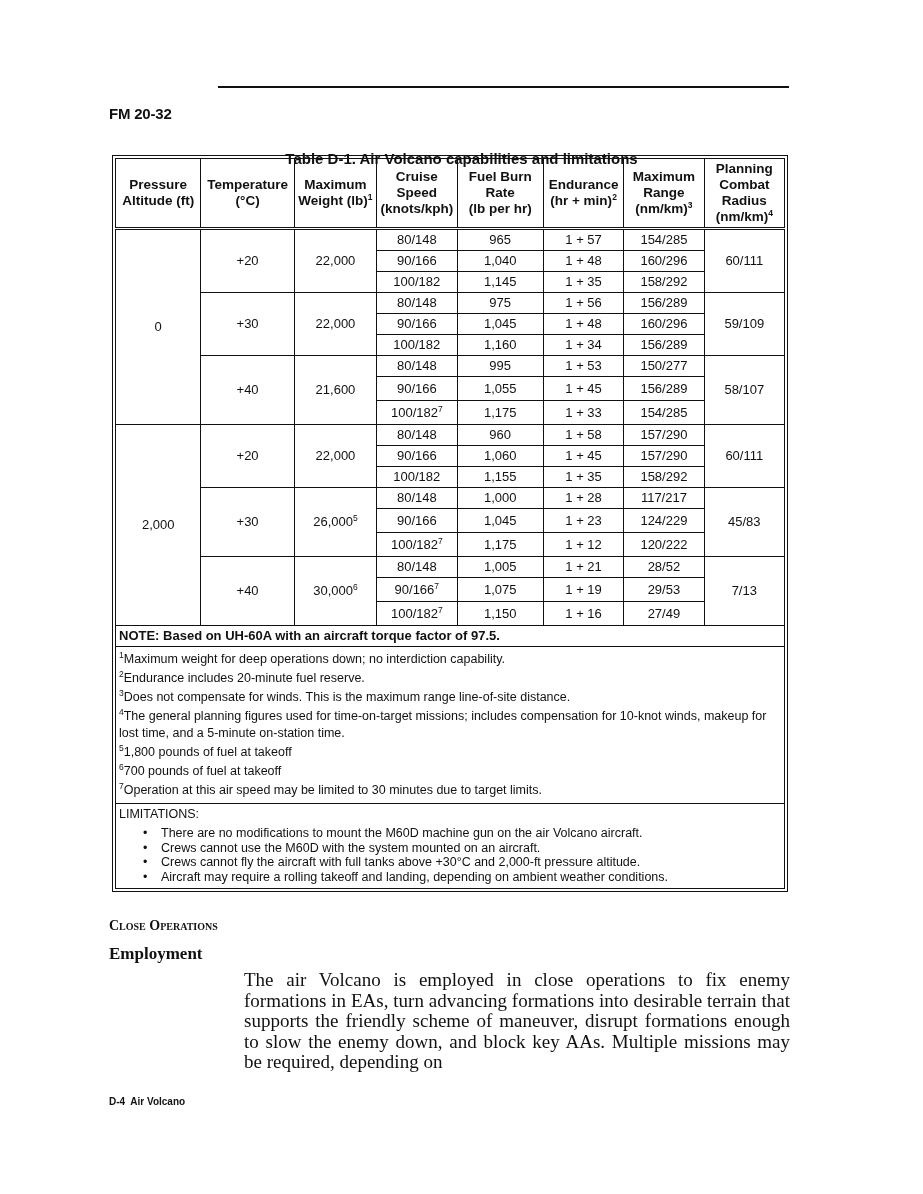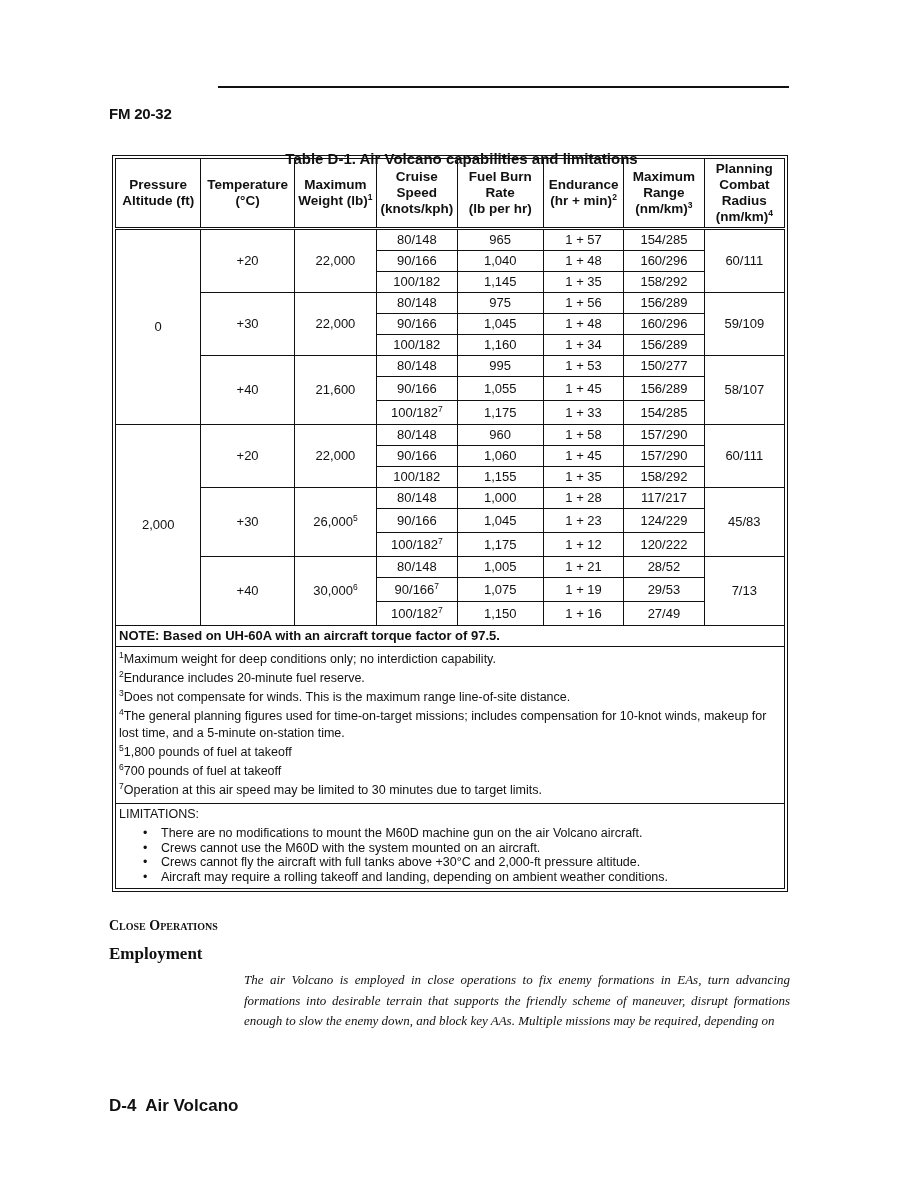--- a/index.html
+++ b/index.html
@@ -23,23 +23,23 @@
   td.note-bold { text-align: left !important; font-weight: bold; font-size: 13px; padding-left: 3px !important; height: 20px; }
   td.footnotes { text-align: left !important; padding: 2px 3px 3px 3px !important; font-size: 12.5px; line-height: 20px !important; }
   td.footnotes .fn { display: block; line-height: 17px; margin: 2px 0 1px 0; }
   td.limits { text-align: left !important; padding: 2px 3px 4px 3px !important; font-size: 12.5px; line-height: 16px !important; margin-left: 44px; }
   td.limits ul { margin: 4px 0 0 0; padding-left: 24px; list-style: none; }
   td.limits li { line-height: 14.5px; position: relative; padding-left: 18px; }
   td.limits li .bullet { position: absolute; left: 0; top: 0; }
 
   #section-heading { position: absolute; left: 109px; top: 918px; font-size: 14px; font-weight: bold; font-variant: small-caps; }
   #sub-heading { position: absolute; left: 109px; top: 944px; font-size: 17px; font-weight: bold; }
-  #body-para { position: absolute; left: 244px; top: 970px; width: 546px; font-size: 13px; line-height: 20.5px; text-align: justify; font-style: italic; }
-
-  #footer-label { position: absolute; left: 109px; top: 1096px; font-size: 17px; font-weight: bold; }
+  #body-para { position: absolute; left: 244px; top: 970px; width: 546px; font-size: 19px; line-height: 20.5px; text-align: justify; }
+
+  #footer-label { position: absolute; left: 109px; top: 1096px; font-size: 10px; font-weight: bold; }
 </style>
 </head>
 <body>
 
 <div id="header-label" class="sans">FM 20-32</div>
 <div id="header-rule"></div>
 
 <div id="table-title" class="sans">Table D-1. Air Volcano capabilities and limitations</div>
 
 <div id="table-frame" class="sans">
@@ -193,21 +193,21 @@
           <td class="big"><span>100/182</span><sup>7</sup></td>
           <td class="big">1,150</td>
           <td class="big">1 + 16</td>
           <td class="big">27/49</td>
         </tr>
         <tr>
           <td colspan="8" class="note-bold">NOTE: Based on UH-60A with an aircraft torque factor of 97.5.</td>
         </tr>
         <tr>
           <td colspan="8" class="footnotes">
-            <span class="fn"><sup>1</sup><span>Maximum weight for deep conditions only; no interdiction capability.</span></span>
+            <span class="fn"><sup>1</sup><span>Maximum weight for deep operations down; no interdiction capability.</span></span>
             <span class="fn"><sup>2</sup><span>Endurance includes 20-minute fuel reserve.</span></span>
             <span class="fn"><sup>3</sup><span>Does not compensate for winds. This is the maximum range line-of-site distance.</span></span>
             <span class="fn"><sup>4</sup><span>The general planning figures used for time-on-target missions; includes compensation for 10-knot winds, makeup for lost time, and a 5-minute on-station time.</span></span>
             <span class="fn"><sup>5</sup><span>1,800 pounds of fuel at takeoff</span></span>
             <span class="fn"><sup>6</sup><span>700 pounds of fuel at takeoff</span></span>
             <span class="fn"><sup>7</sup><span>Operation at this air speed may be limited to 30 minutes due to target limits.</span></span>
           </td>
         </tr>
         <tr>
           <td colspan="8" class="limits">

